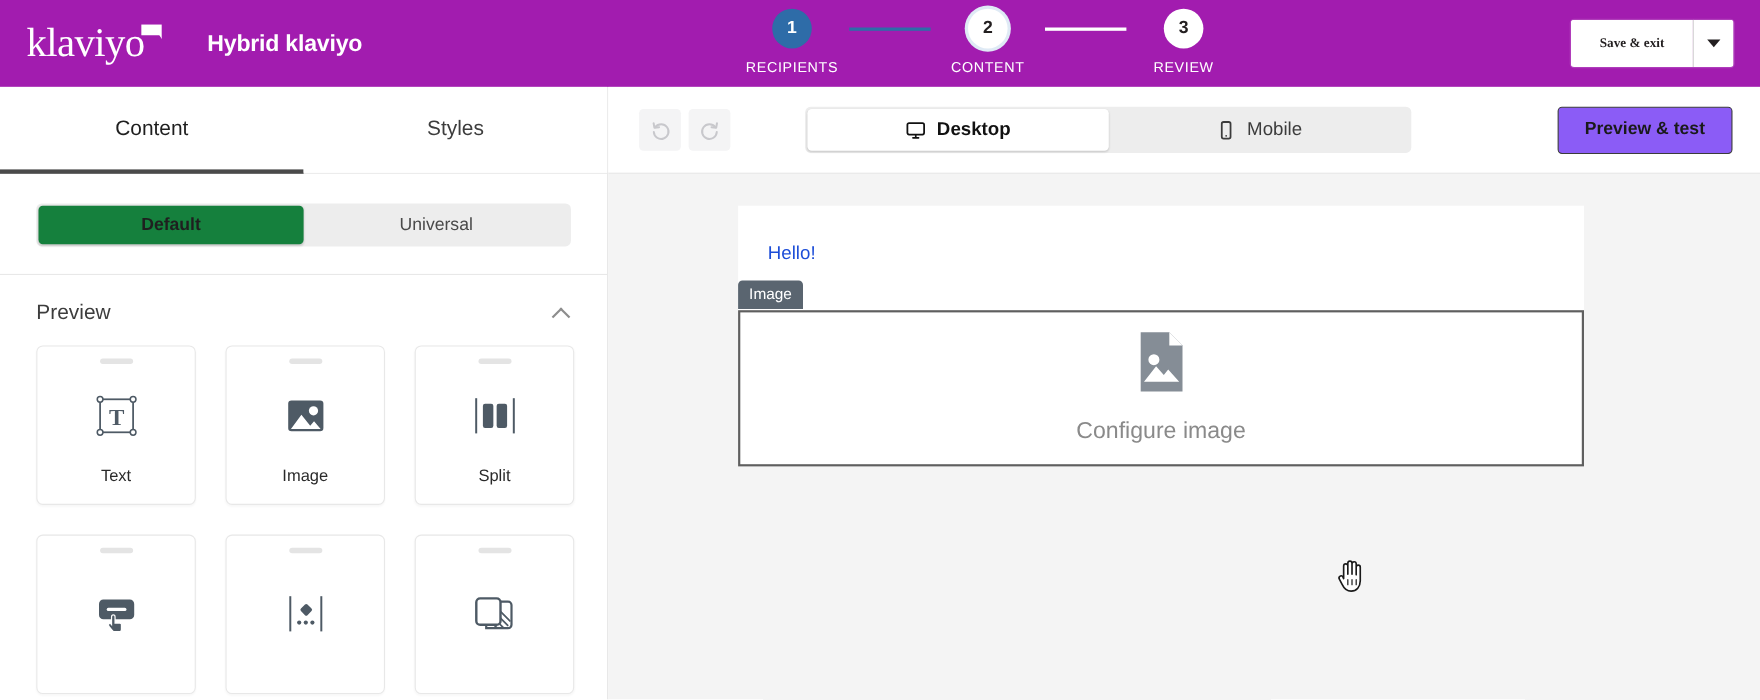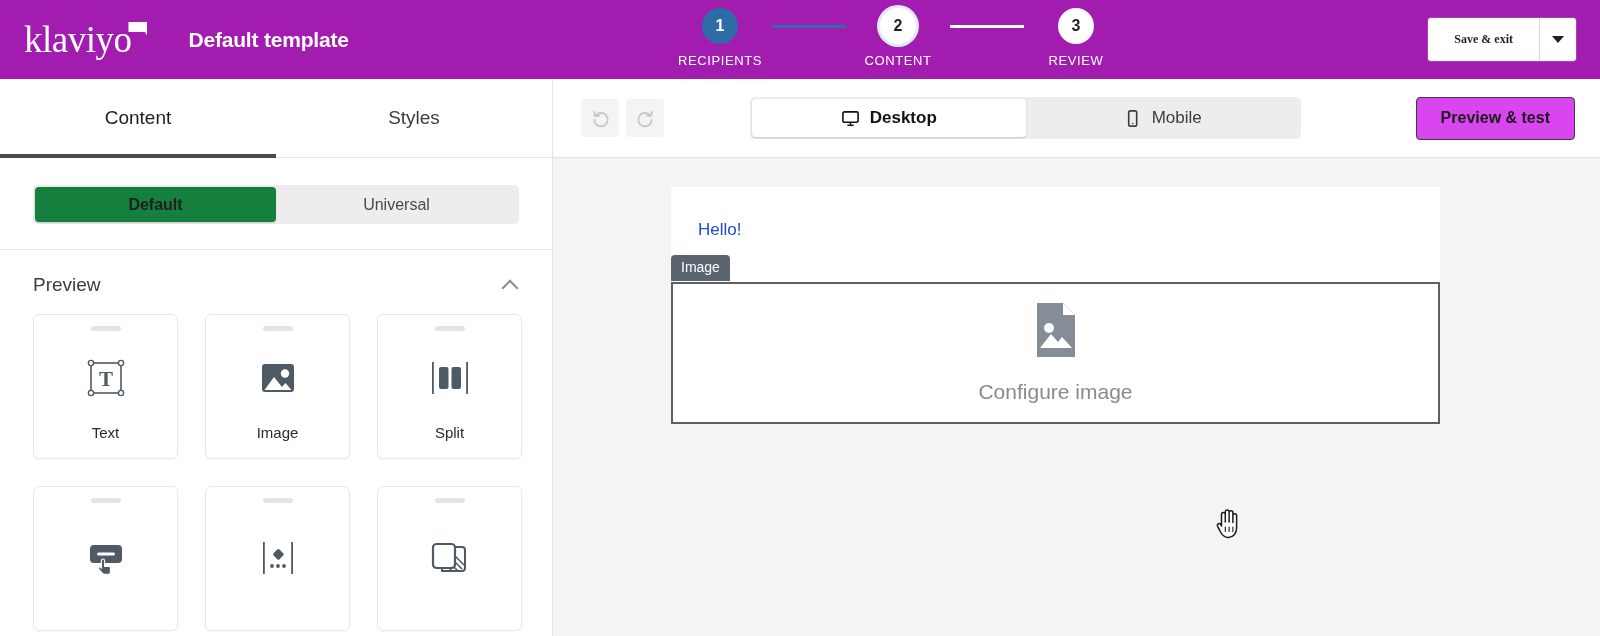--- a/index.html
+++ b/index.html
@@ -153,34 +153,34 @@
     border-bottom: 1px solid #e3e3e3;
     display: flex; align-items: center; position: relative;
   }
   .history-btns { display: flex; gap: 7px; margin-left: 28px; }
   .hist-btn {
     width: 38px; height: 38px; border-radius: 4px; background: #f4f4f5;
     display: flex; align-items: center; justify-content: center;
     color: #c8c8cc; cursor: default;
   }
   .device-seg {
-    position: absolute; left: 197px; width: 551px;
+    position: absolute; left: 179px; width: 551px;
     background: #ededed; border-radius: 5px; height: 42px;
     display: flex; padding: 2px;
   }
   .dev-btn {
     flex: 1; display: flex; align-items: center; justify-content: center;
     gap: 10px; font-size: 17px; color: #3c3c3c; cursor: pointer; border-radius: 4px;
   }
   .dev-btn.sel {
     background: #ffffff; color: #121212; font-weight: bold;
     box-shadow: 0 1px 2px rgba(0,0,0,0.16);
   }
   .preview-test-btn {
-    position: absolute; right: 25px; background: #d946ef;
+    position: absolute; right: 25px; background: #8b5cf6;
     border: 1px solid #3b3b3b; border-radius: 4px; height: 43px;
     padding: 0 24px; display: flex; align-items: center;
     font-size: 16px; font-weight: bold; color: #1a1a1a;
     cursor: pointer; font-family: inherit;
   }
 
   .canvas {
     flex: 1 1 auto; background: #f4f4f4; position: relative;
     overflow: hidden;
   }
@@ -218,21 +218,21 @@
 
 <div id="app">
 
   <div class="topbar">
 
     <div class="brand-zone">
       <div class="logo">
         <span>klaviyo</span>
         <span class="logo-flag"></span>
       </div>
-      <div class="template-title">Default template</div>
+      <div class="template-title">Hybrid klaviyo</div>
     </div>
 
     <div class="stepper">
       <div class="step">
         <div class="step-circle active">1</div>
         <div class="step-label">RECIPIENTS</div>
       </div>
       <div class="step-line done"></div>
       <div class="step">
         <div class="step-circle current">2</div>

